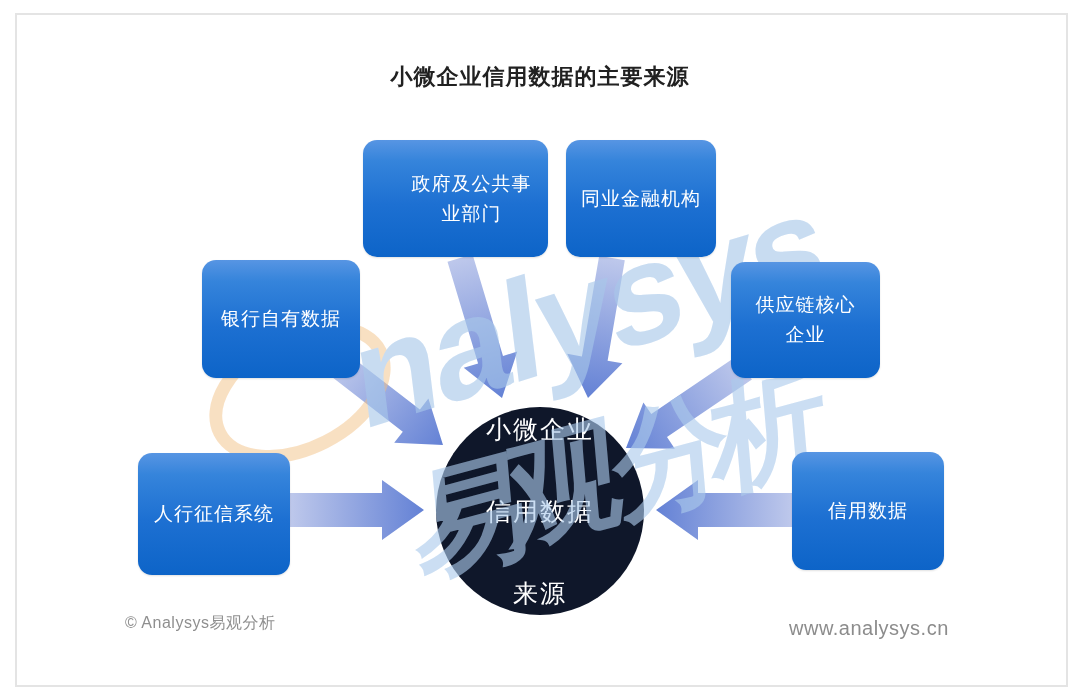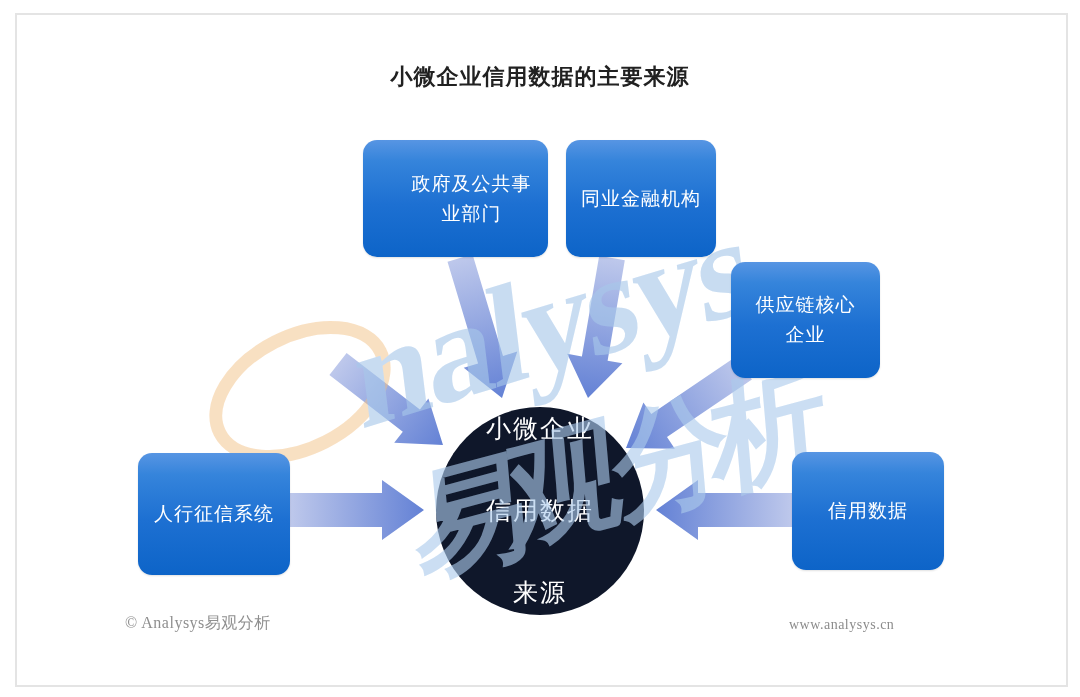--- a/index.html
+++ b/index.html
@@ -1,20 +1,20 @@
 <!DOCTYPE html>
 <html><head>
 <meta charset="utf-8">
 <style>
   html,body{margin:0;padding:0;background:#fff;}
   .frame{
     position:relative;
     width:1080px;height:697px;
     background:#ffffff;
-    font-family:Liberation Serif, serif;
+    font-family:Liberation Sans, sans-serif;
     overflow:hidden;
   }
   .border-box{
     position:absolute;left:15px;top:13px;width:1049px;height:670px;
     border:2px solid #e4e4e4;
   }
   .title{
     position:absolute;left:0;top:62px;width:1080px;
     text-align:center;
     font-size:22px;font-weight:bold;color:#212121;
@@ -65,21 +65,21 @@
   .wm-c1{left:412px;top:438px;}
   .wm-c2{left:505px;top:405px;}
   .wm-c3{left:612px;top:378px;}
   .wm-c4{left:710px;top:350px;}
   .footer-left{
     position:absolute;left:125px;top:613px;
     font-size:16px;color:#8f8f8f;letter-spacing:0.5px;
   }
   .footer-right{
     position:absolute;left:789px;top:617px;
-    font-size:14px;color:#8c8c8c;letter-spacing:0.5px;
+    font-size:20px;color:#8c8c8c;letter-spacing:0.5px;
   }
 </style>
 </head>
 <body>
 
 <div class="frame">
   <div class="border-box"></div>
 
   <div class="title">小微企业信用数据的主要来源</div>
 
@@ -136,20 +136,23 @@
     <div class="wm-char wm-c3">分</div>
     <div class="wm-char wm-c4">析</div>
   </div>
 
   <div class="node n1">
     <span class="lbl">政府及公共事业部门</span>
   </div>
   <div class="node n2">
     <span class="lbl">同业金融机构</span>
   </div>
+  <div class="node n3">
+    <span class="lbl">银行自有数据</span>
+  </div>
   <div class="node n4">
     <span class="lbl">供应链核心企业</span>
   </div>
   <div class="node n5">
     <span class="lbl">人行征信系统</span>
   </div>
   <div class="node n6">
     <span class="lbl">信用数据</span>
   </div>
 

